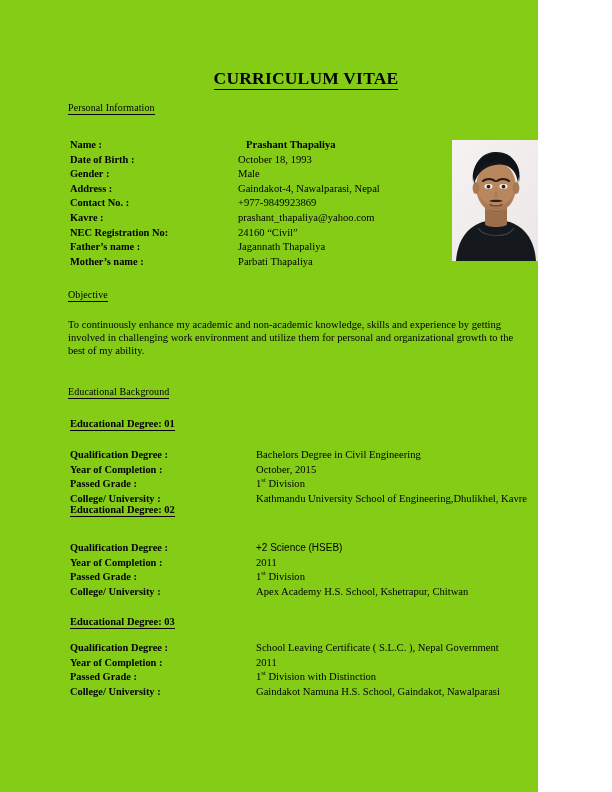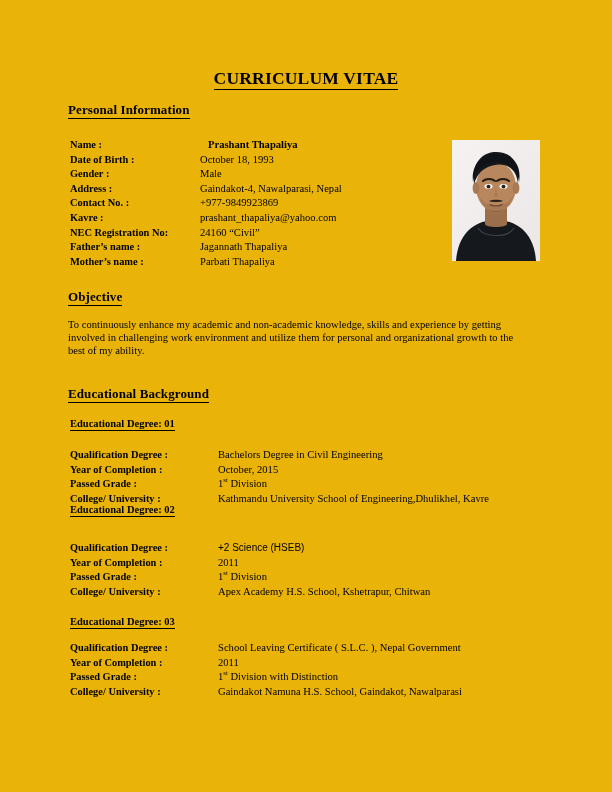--- a/index.html
+++ b/index.html
@@ -2,23 +2,23 @@
 <html><head>
 <meta charset="utf-8">
 <style>
   html, body {
     margin: 0;
     padding: 0;
     background: #ffffff;
   }
   .page {
     position: relative;
-    width: 612px;
+    width: 538px;
     height: 792px;
-    background: #eab308;
+    background: #84cc16;
     overflow: hidden;
     font-family: "Liberation Serif", "DejaVu Serif", serif;
     color: #000000;
   }
 
   
   .doc-title {
     position: absolute;
     left: 0;
     top: 68px;
@@ -30,22 +30,22 @@
   }
   .doc-title span {
     border-bottom: 1.6px solid #000;
     padding-bottom: 1px;
   }
 
   
   .section-head {
     position: absolute;
     left: 68px;
-    font-size: 13px;
-    font-weight: bold;
+    font-size: 10px;
+    font-weight: normal;
     letter-spacing: 0.1px;
   }
   .section-head span {
     border-bottom: 1.4px solid #000;
     padding-bottom: 1px;
   }
 
   .sub-head {
     position: absolute;
     left: 70px;
@@ -60,20 +60,21 @@
   
   .field-block {
     position: absolute;
     left: 70px;
   }
   .field-row {
     display: flex;
     align-items: baseline;
     line-height: 14.6px;
     white-space: nowrap;
+    gap: 38px;
   }
   .field-label {
     font-size: 10.4px;
     font-weight: bold;
     flex: 0 0 auto;
   }
   .field-value {
     font-size: 10.6px;
     font-weight: normal;
     flex: 0 0 auto;

